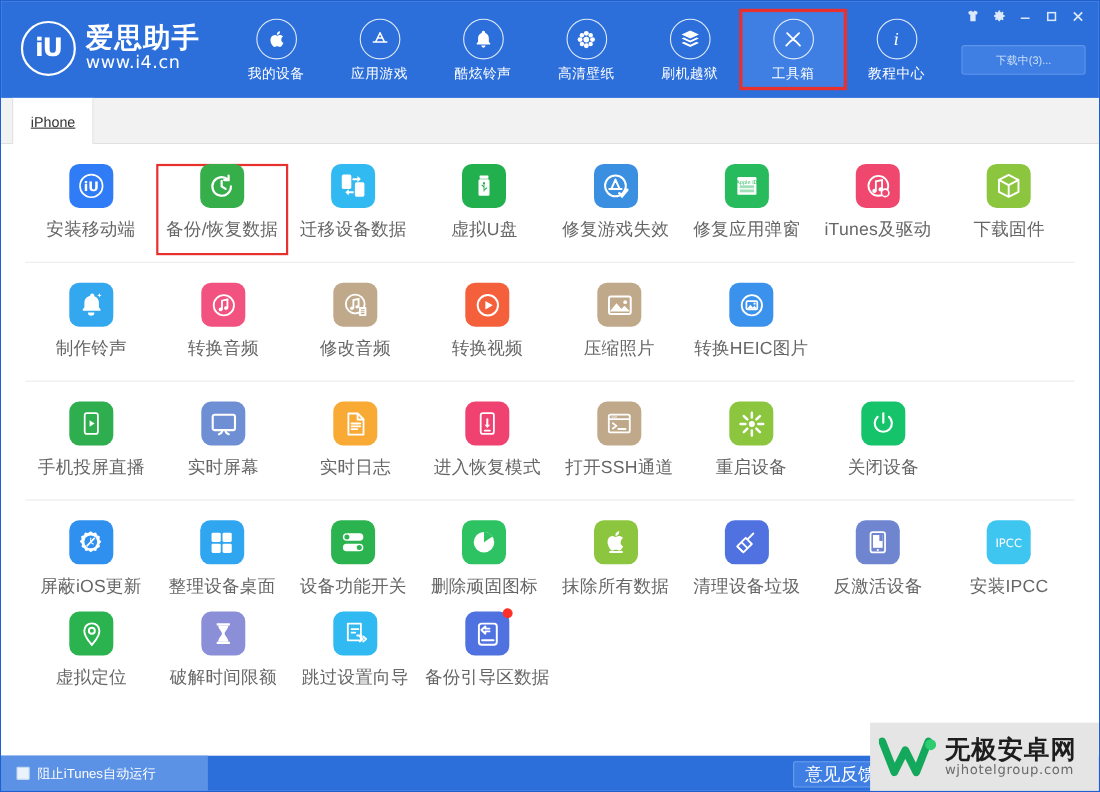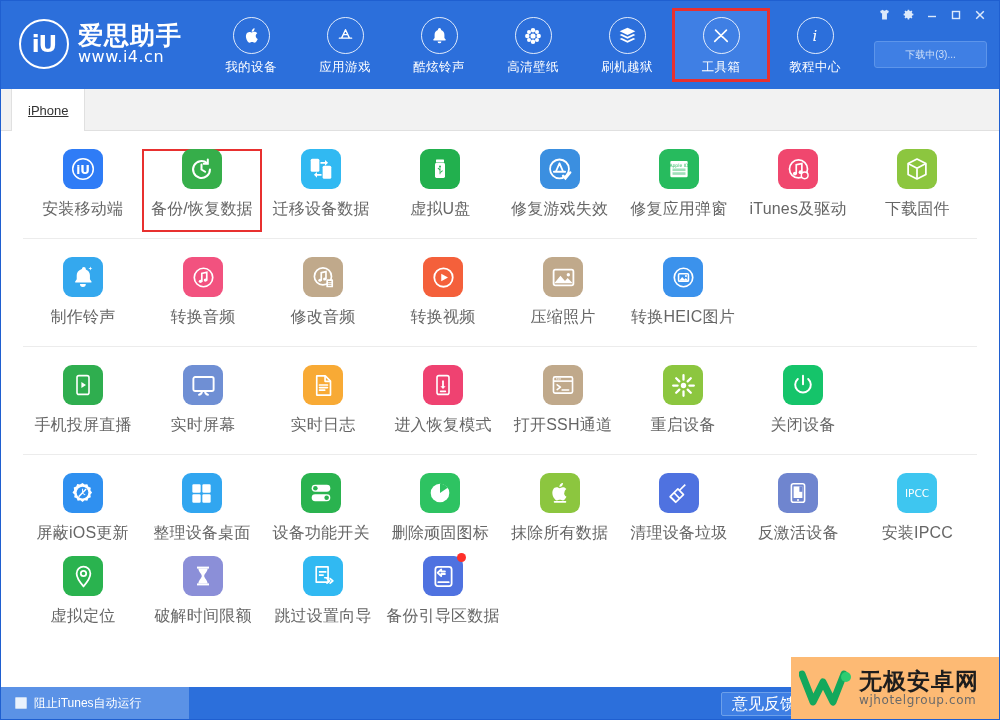--- a/index.html
+++ b/index.html
@@ -229,21 +229,21 @@
     font-size: 16px;
     display: flex; align-items: center;
     cursor: pointer;
   }
 
   
   .watermark {
     position: absolute;
     right: 0; bottom: 0;
     width: 208px; height: 62px;
-    background: #fdba74;
+    background: #e5e5e5;
     display: flex;
     align-items: center;
     gap: 6px;
     padding-left: 8px;
   }
   .wm-text { line-height: 1.1; }
   .wm-cn {
     font-size: 23px;
     font-weight: bold;
     color: #1d1d1d;

